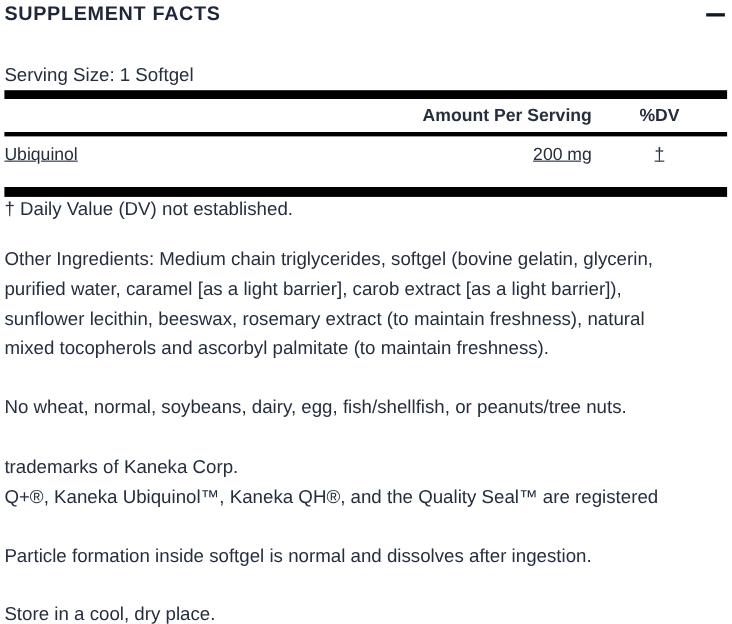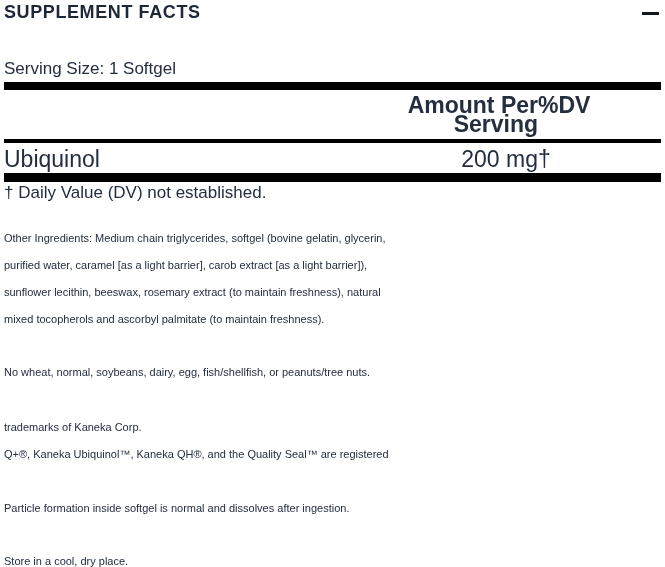--- a/index.html
+++ b/index.html
@@ -49,38 +49,38 @@
   }
   
   .bar { background: #000000; }
   .bar.thick-1 { margin-top: 4px; height: 8px; }
   .bar.medium  { height: 4px; }
   .bar.thick-2 { height: 9px; }
   
   .t-row {
     display: grid;
     grid-template-columns: 1fr 160px 123px;
-    font-size: 23px;
+    font-size: 16px;
     line-height: 19px;
   }
   .t-row.head { padding: 6px 0 5px 0; font-weight: 700; }
-  .t-row.body { padding: 7px 0 4px 0; }
+  .t-row.body { padding: 7px 0 20px 0; text-decoration: underline; }
   .cell.name   { text-align: left; }
   .cell.amount { text-align: right; }
-  .cell.dv     { text-align: left; }
+  .cell.dv     { text-align: center; }
   
   .footnote {
     margin: 1px 0 0 0;
     font-size: 17px;
     line-height: 20px;
   }
   
   .para { margin: 0; }
   .para .line {
-    font-size: 11px;
+    font-size: 17px;
     line-height: 27px;
     height: 27px;
     white-space: nowrap;
   }
   .para.other-ingredients { margin-top: 22px; }
   .para.allergens        { margin-top: 26px; }
   .para.trademarks       { margin-top: 28px; }
   .para.particle         { margin-top: 27px; }
   .para.storage          { margin-top: 26px; }
 </style>

